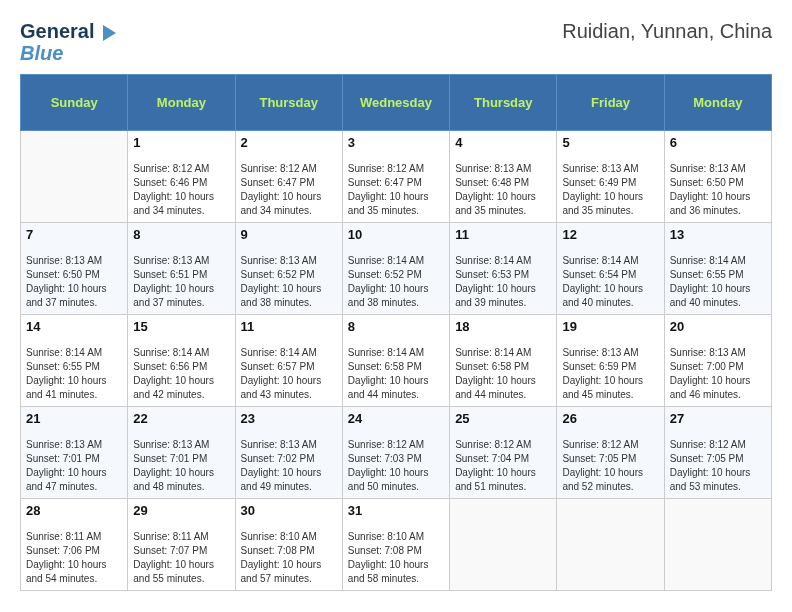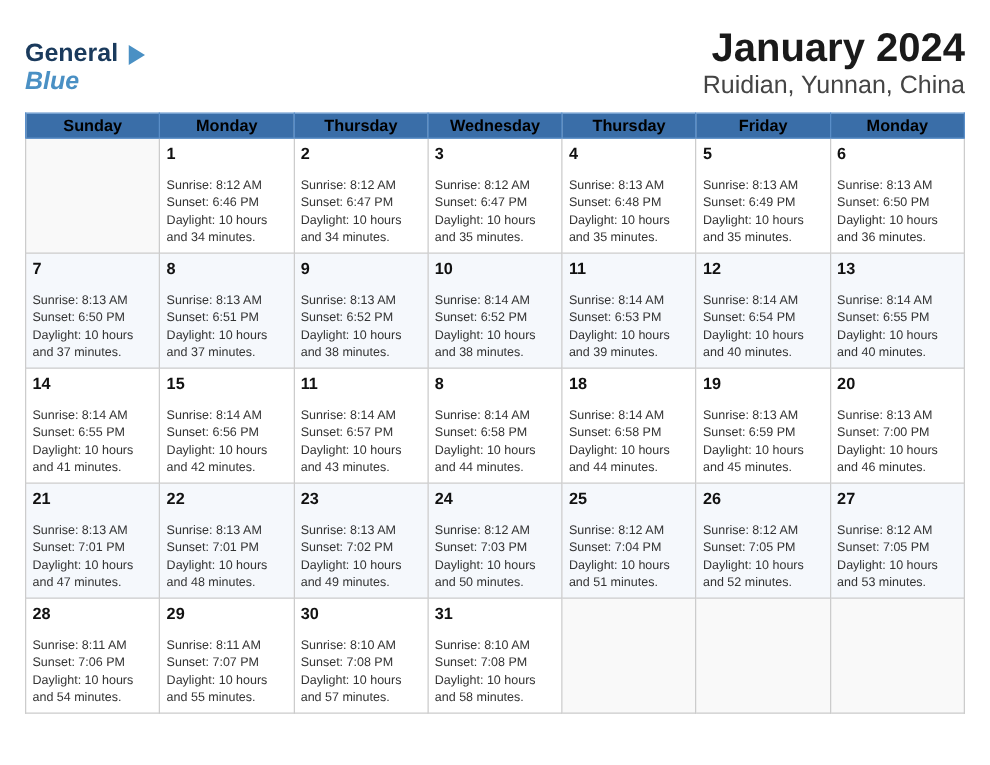--- a/index.html
+++ b/index.html
@@ -32,23 +32,23 @@
       font-size: 20px;
       color: #444;
     }
     .calendar {
       width: 100%;
       border-collapse: collapse;
       font-size: 11px;
     }
     .calendar th {
       background-color: #3a6ea8;
-      color: #000000;
+      color: #bef264;
       text-align: center;
-      padding: 2px 4px;
+      padding: 20px 4px;
       font-size: 13px;
       font-weight: bold;
       border: 1px solid #5a8ec8;
     }
     .calendar td {
       border: 1px solid #ccc;
       vertical-align: top;
       padding: 4px 5px;
       width: calc(100% / 7);
       height: 80px;
@@ -78,33 +78,32 @@
     .calendar thead tr th {
       background: #3a6ea8;
     }
   </style>
 </head>
 <body>
 
 <div class="header">
   <div class="logo">
     <div>
-      <div style="display:flex;align-items:center;margin-top:12px;">
+      <div style="display:flex;align-items:center;">
         <div style="font-size:20px;font-weight:bold;color:#1a3a5c;line-height:1.1;">
           <span style="color:#1a3a5c;">General</span>
           <span style="display:inline-block;width:0;height:0;border-top:8px solid transparent;border-bottom:8px solid transparent;border-left:13px solid #4a90c4;margin-left:3px;vertical-align:middle;"></span>
         </div>
       </div>
       <div style="font-size:20px;font-weight:bold;color:#4a90c4;line-height:1.1;font-style:italic;">
         <span>Blue</span>
       </div>
     </div>
   </div>
   <div class="title-block">
-    <div class="main-title">January 2024</div>
     <div class="subtitle">Ruidian, Yunnan, China</div>
   </div>
 </div>
 
 <table class="calendar">
   <thead>
     <tr>
     <th>Sunday</th>
         <th>Monday</th>
         <th>Thursday</th>

